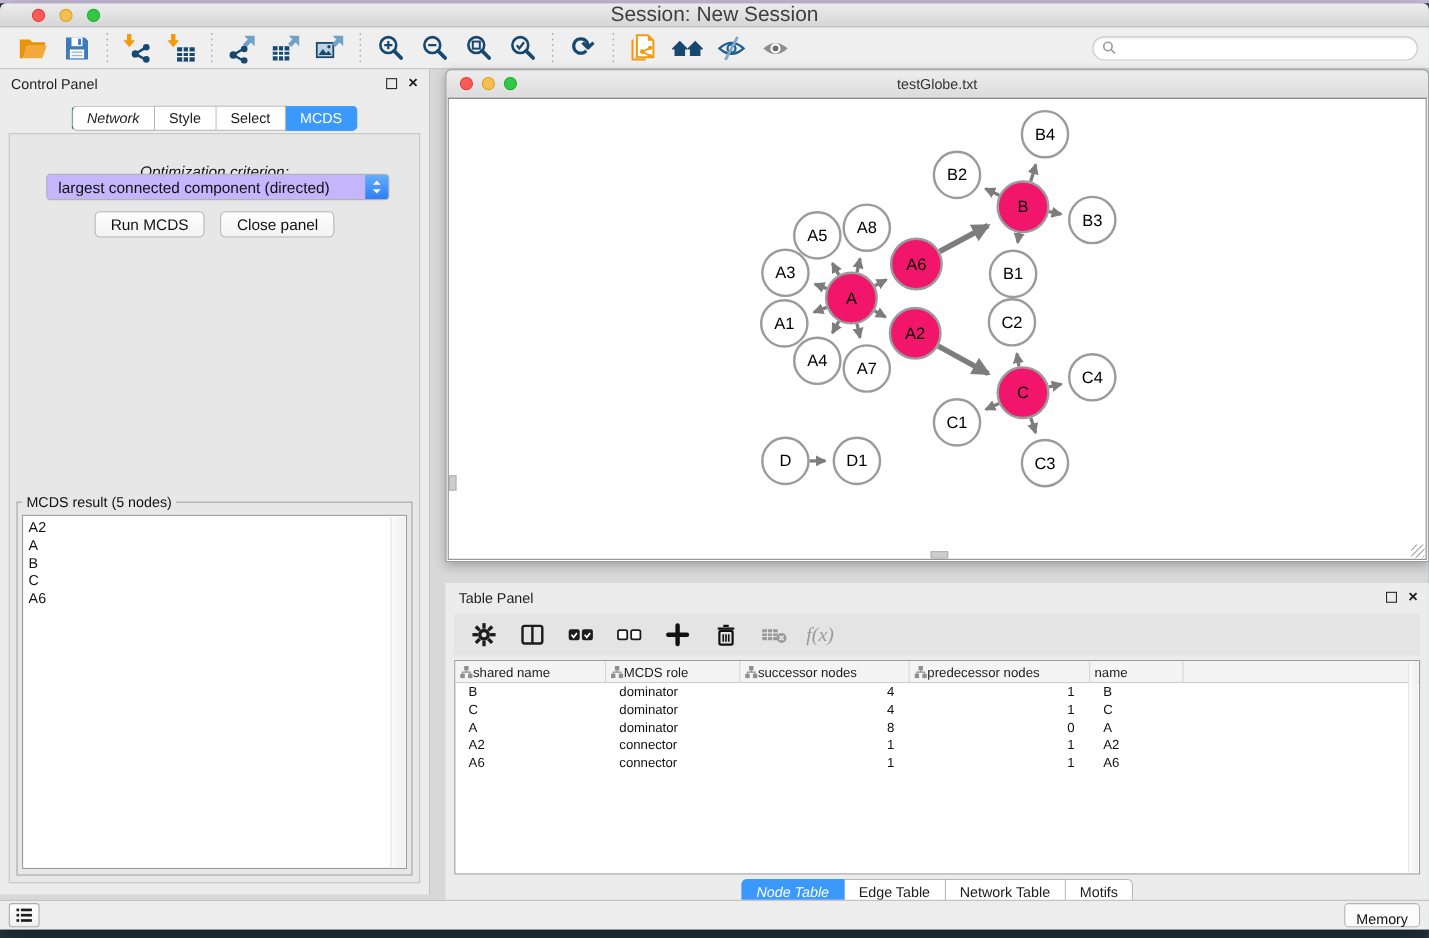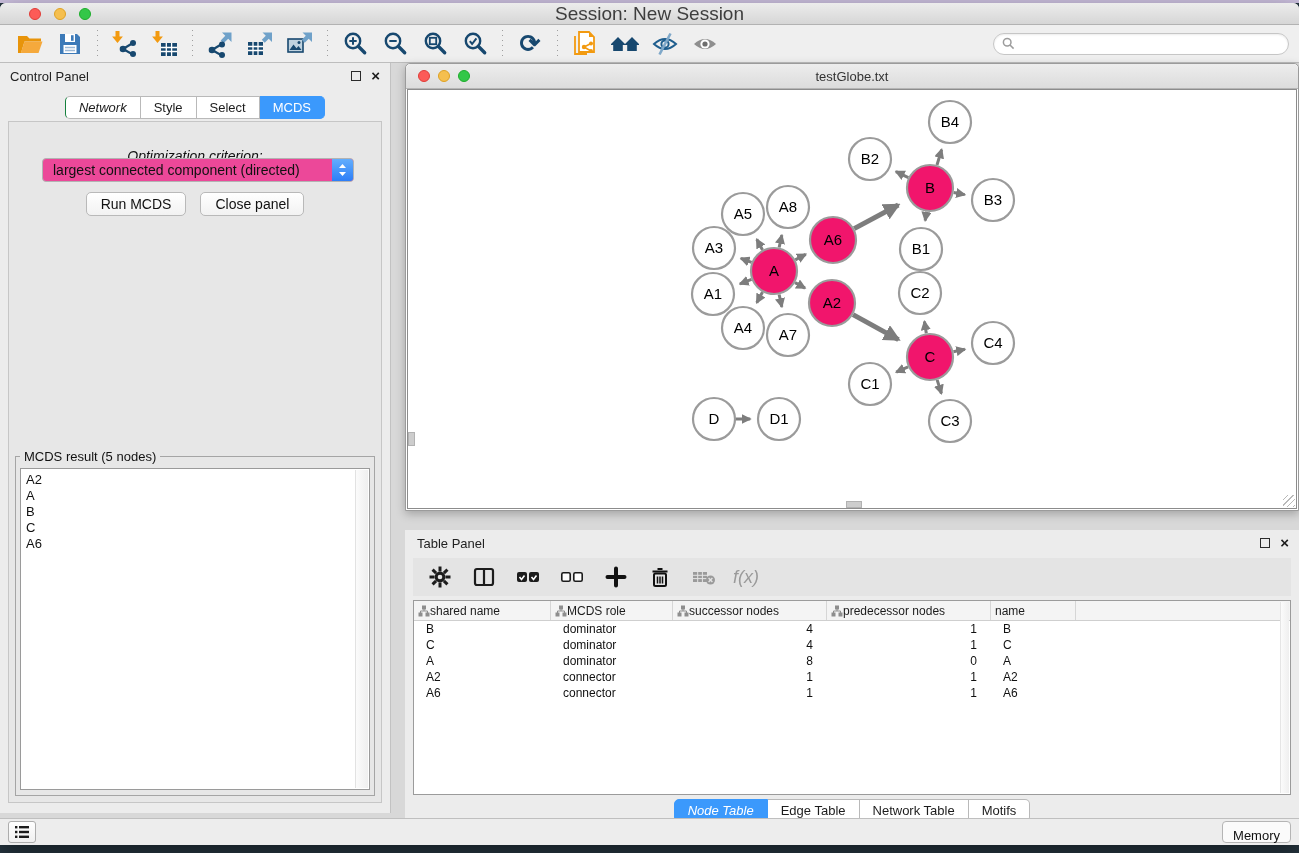--- a/index.html
+++ b/index.html
@@ -54,21 +54,21 @@
   .seg-tab { font-size:13px; color:#1c1c1c; background:#fff; border:1px solid #B9B9B9;
     border-left:none; padding:3px 13px; cursor:pointer; white-space:nowrap; }
   .seg-tab:first-child { border-left:1px solid #15803d; border-radius:5px 0 0 5px;font-style:italic; }
   .seg-tab:last-child { border-radius:0 5px 5px 0; }
   .seg-tab.active { background:#3B99FC; color:#fff; border-color:#3B99FC; }
   .cp-body { position:absolute; left:8px; right:8px; top:58px; bottom:10px;
     background:#E7E7E7; border:1px solid #C6C6C6; }
   .opt-label { position:absolute; top:26px; left:0; right:0; text-align:center;
     font-size:14px; color:#111;font-style:italic; }
   .combo { position:absolute; top:36px; left:33px; width:312px; height:24px;
-    background:#ec4899; border:1px solid #B3B3B3; border-radius:4px;
+    background:#c4b5fd; border:1px solid #B3B3B3; border-radius:4px;
     display:flex; align-items:center; cursor:pointer; }
   .combo .combo-text { flex:1; font-size:14px; color:#111; padding-left:10px;
     white-space:nowrap; overflow:hidden; }
   .combo .stepper { width:21px; height:22px; border-radius:0 3px 3px 0;
     background:linear-gradient(#63AEFD,#2D7EF7); display:flex; flex-direction:column;
     align-items:center; justify-content:center; color:#fff; }
   .stepper svg { display:block; }
   .cp-buttons { position:absolute; top:70px; left:0; right:0; display:flex;
     justify-content:center; gap:14px; }
   .push-btn { font-size:14px; color:#111; background:linear-gradient(#FFF,#F2F2F2);
@@ -106,21 +106,21 @@
     background:repeating-linear-gradient(135deg, transparent 0 3px, #B9B9B9 3px 4px); }
 
   
   .table-panel { position:absolute; left:405px; top:527px; width:894px; height:298px;
     background:#ECECEC; }
   .tp-toolbar { position:absolute; left:8px; right:8px; top:28px; height:38px;
     background:#E4E4E4; display:flex; align-items:center; padding-left:12px; gap:14px; }
   .tp-btn { width:30px; height:30px; display:flex; align-items:center; justify-content:center;
     background:none; border:none; cursor:pointer; }
   .fx-label { font-size:18px; font-style:italic; color:#9A9A9A;
-    font-family:Liberation Sans, sans-serif; }
+    font-family:Liberation Serif, serif; }
   .tp-table { position:absolute; left:8px; right:8px; top:70px; height:195px;
     background:#fff; border:1px solid #9B9B9B; overflow:hidden; }
   .thead { display:flex; height:20px; background:#F4F4F4; border-bottom:1px solid #CFCFCF; }
   .th { display:flex; align-items:center; font-size:12px; color:#1c1c1c;
     border-right:1px solid #D6D6D6; padding:0 4px; position:relative; }
   .th .th-label { flex:1; }
   .trow { display:flex; height:16px; align-items:center; font-size:12px; color:#111; }
   .td { white-space:nowrap; overflow:hidden; }
   .table-scroll { position:absolute; top:1px; bottom:1px; right:1px; width:9px;
     background:linear-gradient(to right,#FBFBFB,#EFEFEF); border-left:1px solid #E5E5E5; }

